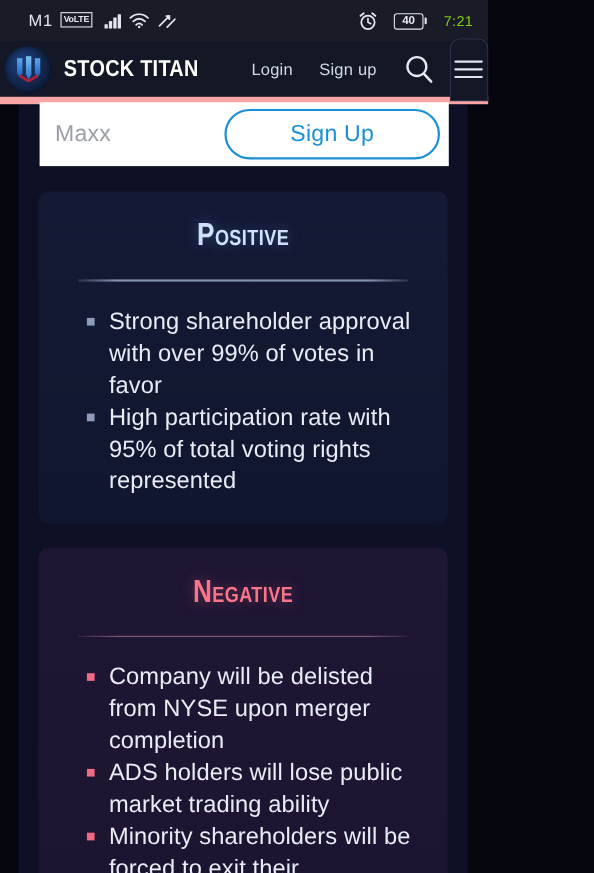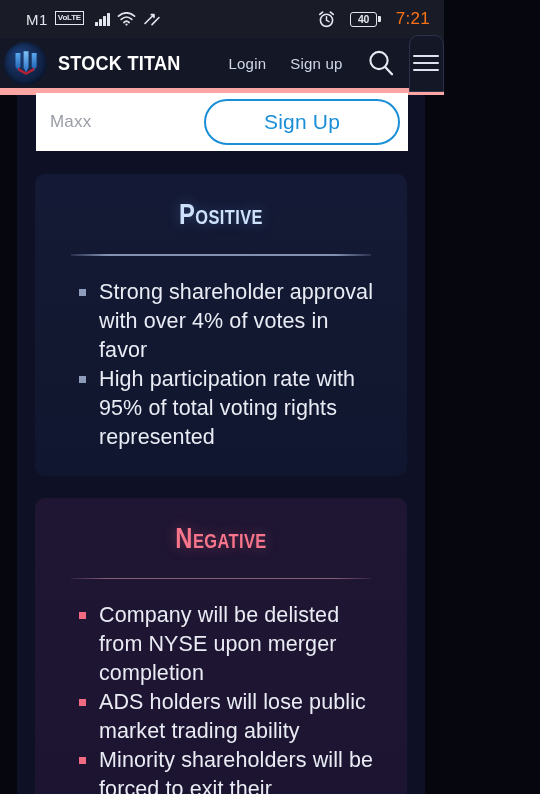--- a/index.html
+++ b/index.html
@@ -44,21 +44,21 @@
     letter-spacing:-.2px;
     transform:translateY(-1px);
   }
   .sb-icon { display:flex; align-items:flex-end; }
   .bars { display:flex; align-items:flex-end; gap:1.5px; height:13px; margin-left:4px;}
   .bars i { display:block; width:2.6px; background:#e4e6ee; border-radius:.5px; }
   .bars i:nth-child(1){ height:4px; }
   .bars i:nth-child(2){ height:7px; }
   .bars i:nth-child(3){ height:10px; }
   .bars i:nth-child(4){ height:13px; }
-  .clock-time { font-size:17px; color:#f97316; letter-spacing:.3px; }
+  .clock-time { font-size:13px; color:#84cc16; letter-spacing:.3px; }
   .battery {
     display:flex; align-items:center;
   }
   .batt-body {
     border:1.6px solid #e4e6ee;
     border-radius:3px;
     min-width:27px;
     height:15px;
     display:flex; align-items:center; justify-content:center;
     font-size:10.5px; font-weight:bold; color:#e4e6ee;
@@ -124,21 +124,21 @@
     left:36px; right:36px; top:93px;
     height:58px;
     background:#ffffff;
     display:flex; align-items:center;
     justify-content:space-between;
     padding:0 8px 0 14px;
     z-index:5;
   }
   .signup-text {
     color:#9a9ea6;
-    font-size:17px;
+    font-size:21px;
     letter-spacing:.2px;
   }
   .signup-btn {
     border:2px solid #1a8fd6;
     border-radius:26px;
     color:#1a8fd6;
     font-size:21px;
     padding:9px 0;
     width:196px;
     text-align:center;
@@ -314,21 +314,21 @@
   <div class="page">
     <div class="edge left"></div>
     <div class="edge right"></div>
 
     <div class="content">
 
       <div class="card positive">
         <div class="card-title">Positive</div>
         <div class="divider"></div>
         <ul class="bullets">
-          <li>Strong shareholder approval with over 4% of votes in favor</li>
+          <li>Strong shareholder approval with over 99% of votes in favor</li>
           <li>High participation rate with 95% of total voting rights represented</li>
         </ul>
       </div>
 
       <div class="card negative">
         <div class="card-title">Negative</div>
         <div class="divider"></div>
         <ul class="bullets">
           <li>Company will be delisted from NYSE upon merger completion</li>
           <li>ADS holders will lose public market trading ability</li>

